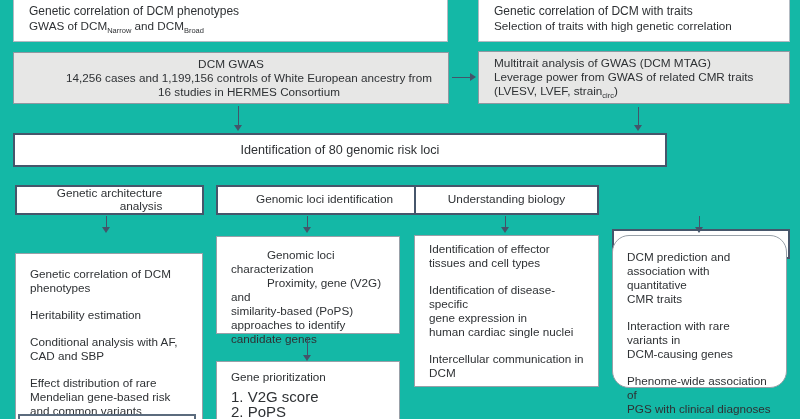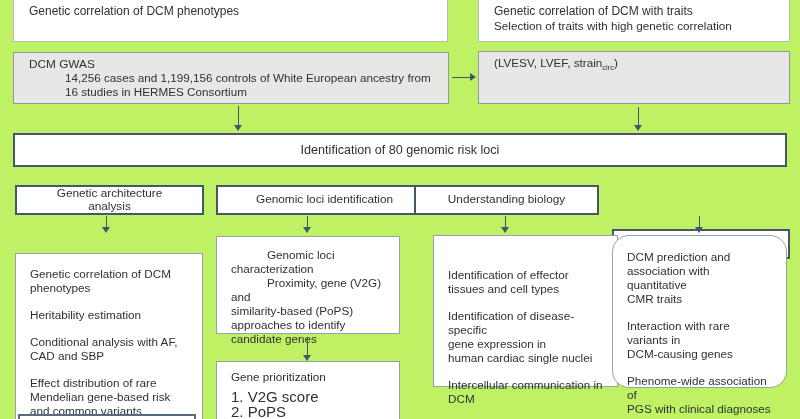--- a/index.html
+++ b/index.html
@@ -1,35 +1,35 @@
 <!DOCTYPE html>
 <html><head>
 <meta charset="utf-8">
 <style>
   html,body{margin:0;padding:0;background:#ffffff;}
   .canvas{
     position:relative;width:800px;height:419px;overflow:hidden;
     font-family:"Liberation Sans","DejaVu Sans",sans-serif;
-    color:#2e3134;background:#bef264;
+    color:#2e3134;background:#14b8a6;
   }
   .box{position:absolute;box-sizing:border-box;background:#ffffff;}
   .box.light{border:1.5px solid #b3bac2;}
   .box.gray{background:#e7e7e6;border:1.5px solid #8f98a1;}
   .box.dark{border:2px solid #46566b;}
   .box.content{border:1.5px solid #98a0a8;}
   .box.stub{border:2px solid #5b6b7d;background:#ffffff;}
   .pad{padding:6px 15px;}
   .b-title{font-size:12px;line-height:15px;}
   .b-line{font-size:11.7px;line-height:14px;}
   .pre{white-space:pre-line;margin-left:36px;}
   sub.sb{font-size:7.5px;line-height:0;}
   .center-flex{display:flex;align-items:center;justify-content:center;text-align:center;}
   .wide-label{font-size:12.6px;}
   .hdr-label{font-size:11.8px;line-height:13.5px;}
-  .hdr-left{display:table;margin:0 auto;text-align:center;}
+  .hdr-left{display:table;margin:0 auto;text-align:right;}
   .items{font-size:11.7px;line-height:14px;}
   .items p{margin:0 0 13px 0;}
   .items p:last-child{margin-bottom:0;}
   .list-title{font-size:11.7px;line-height:14px;margin:0 0 6px 0;}
   .num-list{font-size:15px;line-height:14.5px;}
   
   .arrow-down{position:absolute;width:0;border-left:1.5px solid #44546a;}
   .arrow-down::after{
     content:'';position:absolute;bottom:-6px;left:-4.6px;
     border-left:4px solid transparent;border-right:4px solid transparent;
@@ -42,42 +42,45 @@
     border-left:6px solid #44546a;
   }
 </style>
 </head>
 <body>
 
 <div class="canvas">
 
   <div class="box light pad" style="left:13px;top:-14px;width:435px;height:56px;padding-top:17px;">
     <div class="b-title">Genetic correlation of DCM phenotypes</div>
+    <div class="b-line"><span>GWAS of DCM</span><sub class="sb">Narrow</sub><span> and DCM</span><sub class="sb">Broad</sub></div>
   </div>
 
   <div class="box light pad" style="left:478px;top:-14px;width:312px;height:56px;padding-top:17px;">
     <div class="b-title">Genetic correlation of DCM with traits</div>
     <div class="b-line">Selection of traits with high genetic correlation</div>
   </div>
 
-  <div class="box gray pad" style="left:13px;top:52px;width:436px;height:52px;padding-top:4px;">
+  <div class="box gray pad" style="left:13px;top:52px;width:436px;height:52px;padding-top:4px;text-align:center;">
     <div class="b-title" style="font-size:11.8px;line-height:14px;">DCM GWAS</div>
     <div class="b-line pre">14,256 cases and 1,199,156 controls of White European ancestry from
 16 studies in HERMES Consortium</div>
   </div>
 
   <div class="box gray pad" style="left:478px;top:51px;width:312px;height:53px;padding-top:4px;">
+    <div class="b-title" style="font-size:11.8px;line-height:14px;">Multitrait analysis of GWAS (DCM MTAG)</div>
+    <div class="b-line">Leverage power from GWAS of related CMR traits</div>
     <div class="b-line"><span>(LVESV, LVEF, strain</span><sub class="sb">circ</sub><span>)</span></div>
   </div>
 
   <div class="arrow-right" style="left:452px;top:77px;width:18px;"></div>
   <div class="arrow-down" style="left:238px;top:106px;height:19px;"></div>
   <div class="arrow-down" style="left:638px;top:107px;height:18px;"></div>
 
-  <div class="box dark center-flex" style="left:13px;top:133px;width:774px;height:34px;">
+  <div class="box dark center-flex" style="left:13px;top:133px;width:654px;height:34px;">
     <span class="wide-label">Identification of 80 genomic risk loci</span>
   </div>
 
   <div class="box dark center-flex" style="left:15px;top:185px;width:189px;height:30px;">
     <span class="hdr-label hdr-left pre">Genetic architecture
 analysis</span>
   </div>
   <div class="box dark center-flex" style="left:216px;top:185px;width:217px;height:30px;">
     <span class="hdr-label">Genomic loci identification</span>
   </div>
@@ -120,21 +123,21 @@
   <div class="arrow-down" style="left:307px;top:338px;height:17px;"></div>
   <div class="box content" style="left:216px;top:361px;width:184px;height:75px;padding:8px 14px;">
     <p class="list-title">Gene prioritization</p>
     <div class="num-list">
       <div>1. V2G score</div>
       <div>2. PoPS</div>
 
     </div>
   </div>
 
-  <div class="box content" style="left:414px;top:235px;width:185px;height:152px;padding:32px 14px;margin-left:19px;">
+  <div class="box content" style="left:414px;top:235px;width:185px;height:152px;padding:6px 14px;">
     <div class="items">
       <p class="pre">Identification of effector
 tissues and cell types</p>
       <p class="pre">Identification of disease-specific
 gene expression in
 human cardiac single nuclei</p>
       <p class="pre">Intercellular communication in
 DCM</p>
     </div>
   </div>

